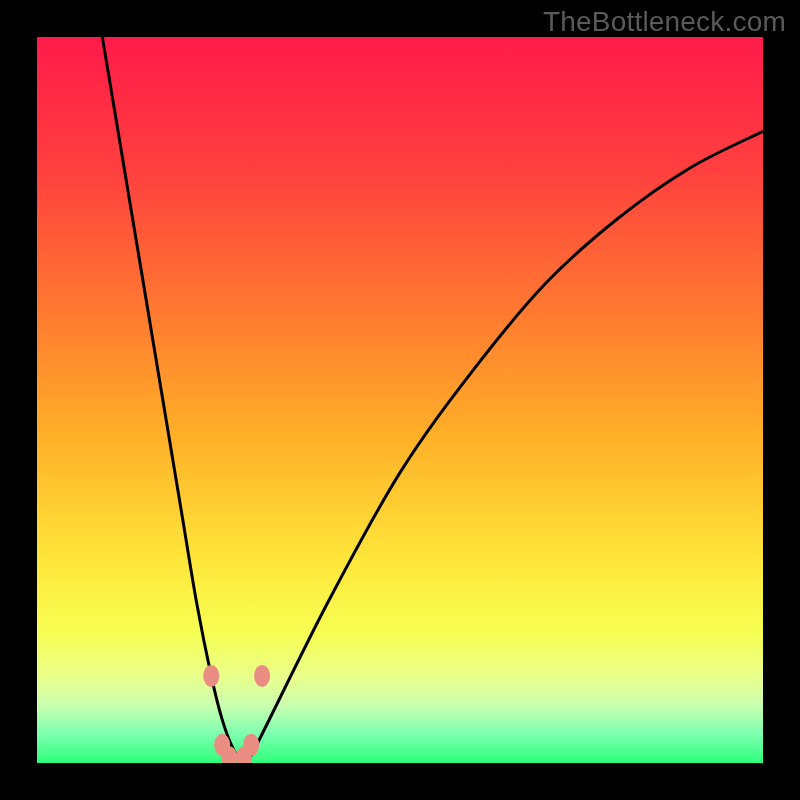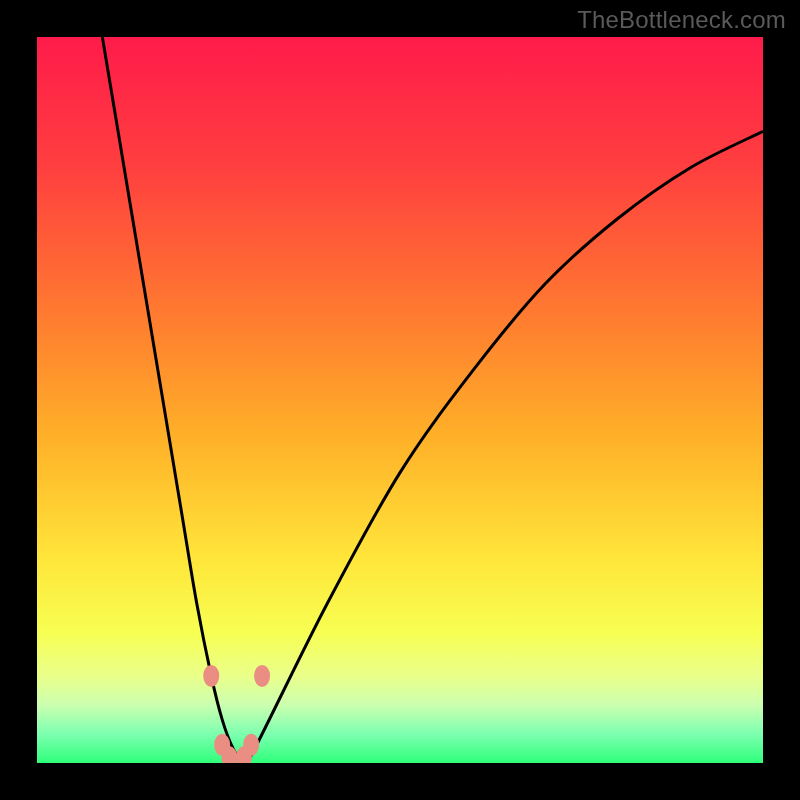--- a/index.html
+++ b/index.html
@@ -32,21 +32,21 @@
     left: 0;
     top: 0;
     width: 100%;
     height: 100%;
   }
   .watermark {
     position: absolute;
     top: 6px;
     right: 14px;
     color: #5a5a5a;
-    font-size: 24px;
+    font-size: 28px;
     font-weight: 500;
     letter-spacing: 0.2px;
     user-select: none;
   }
   svg.curve {
     position: absolute;
     left: 0;
     top: 0;
     width: 726px;
     height: 726px;

